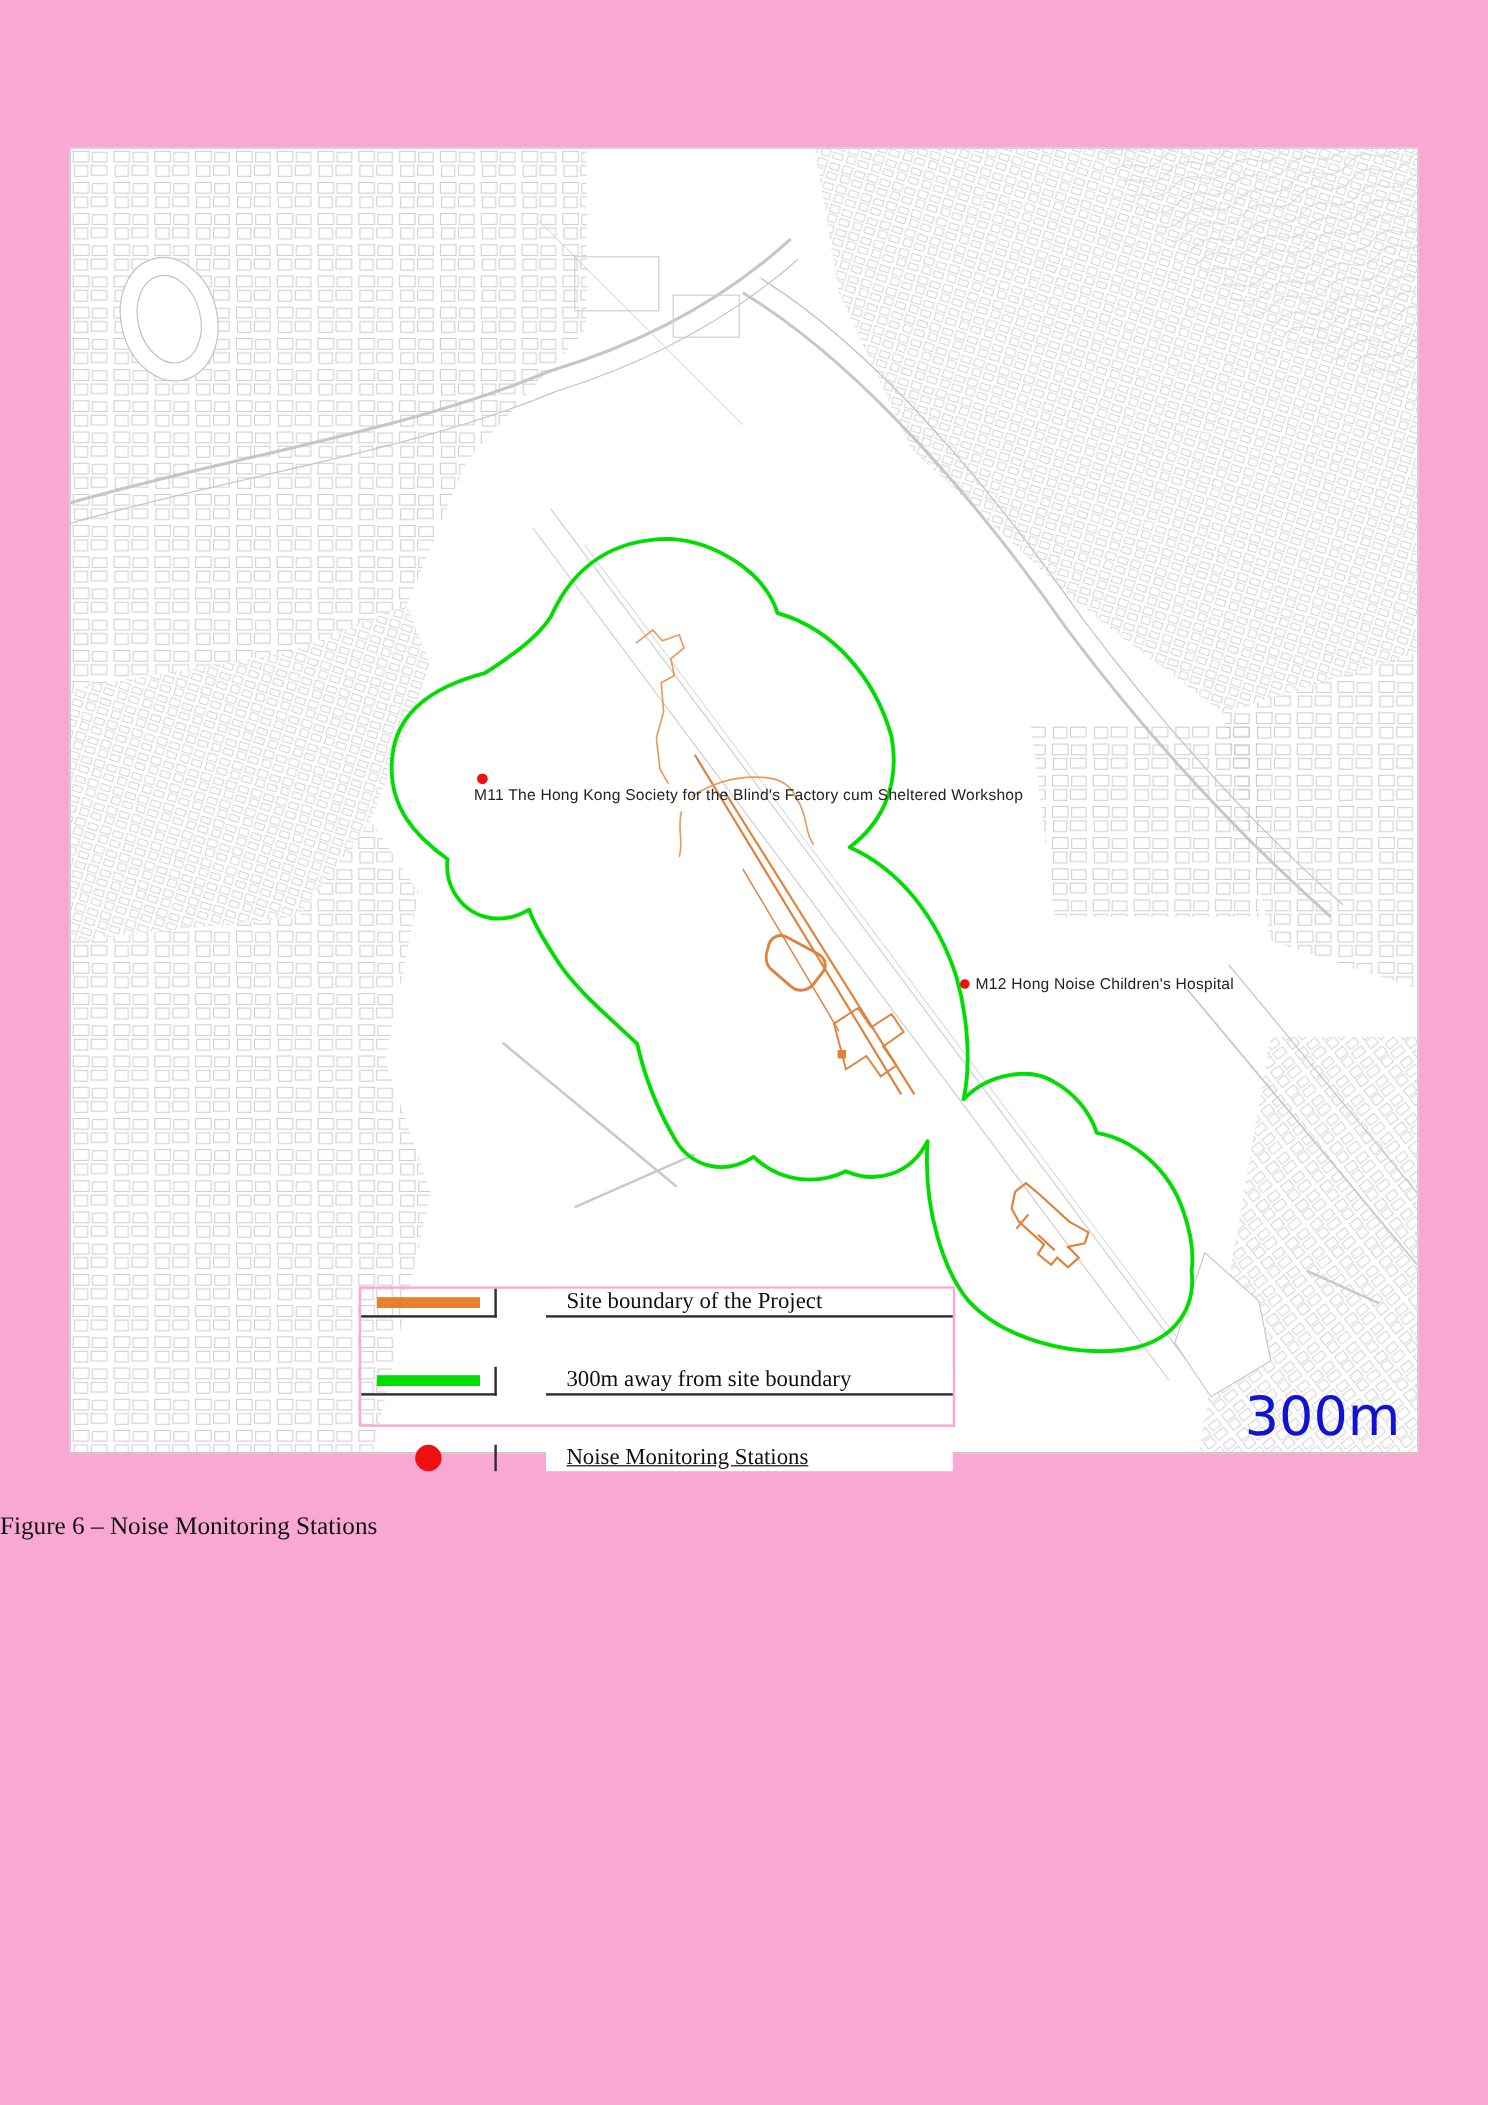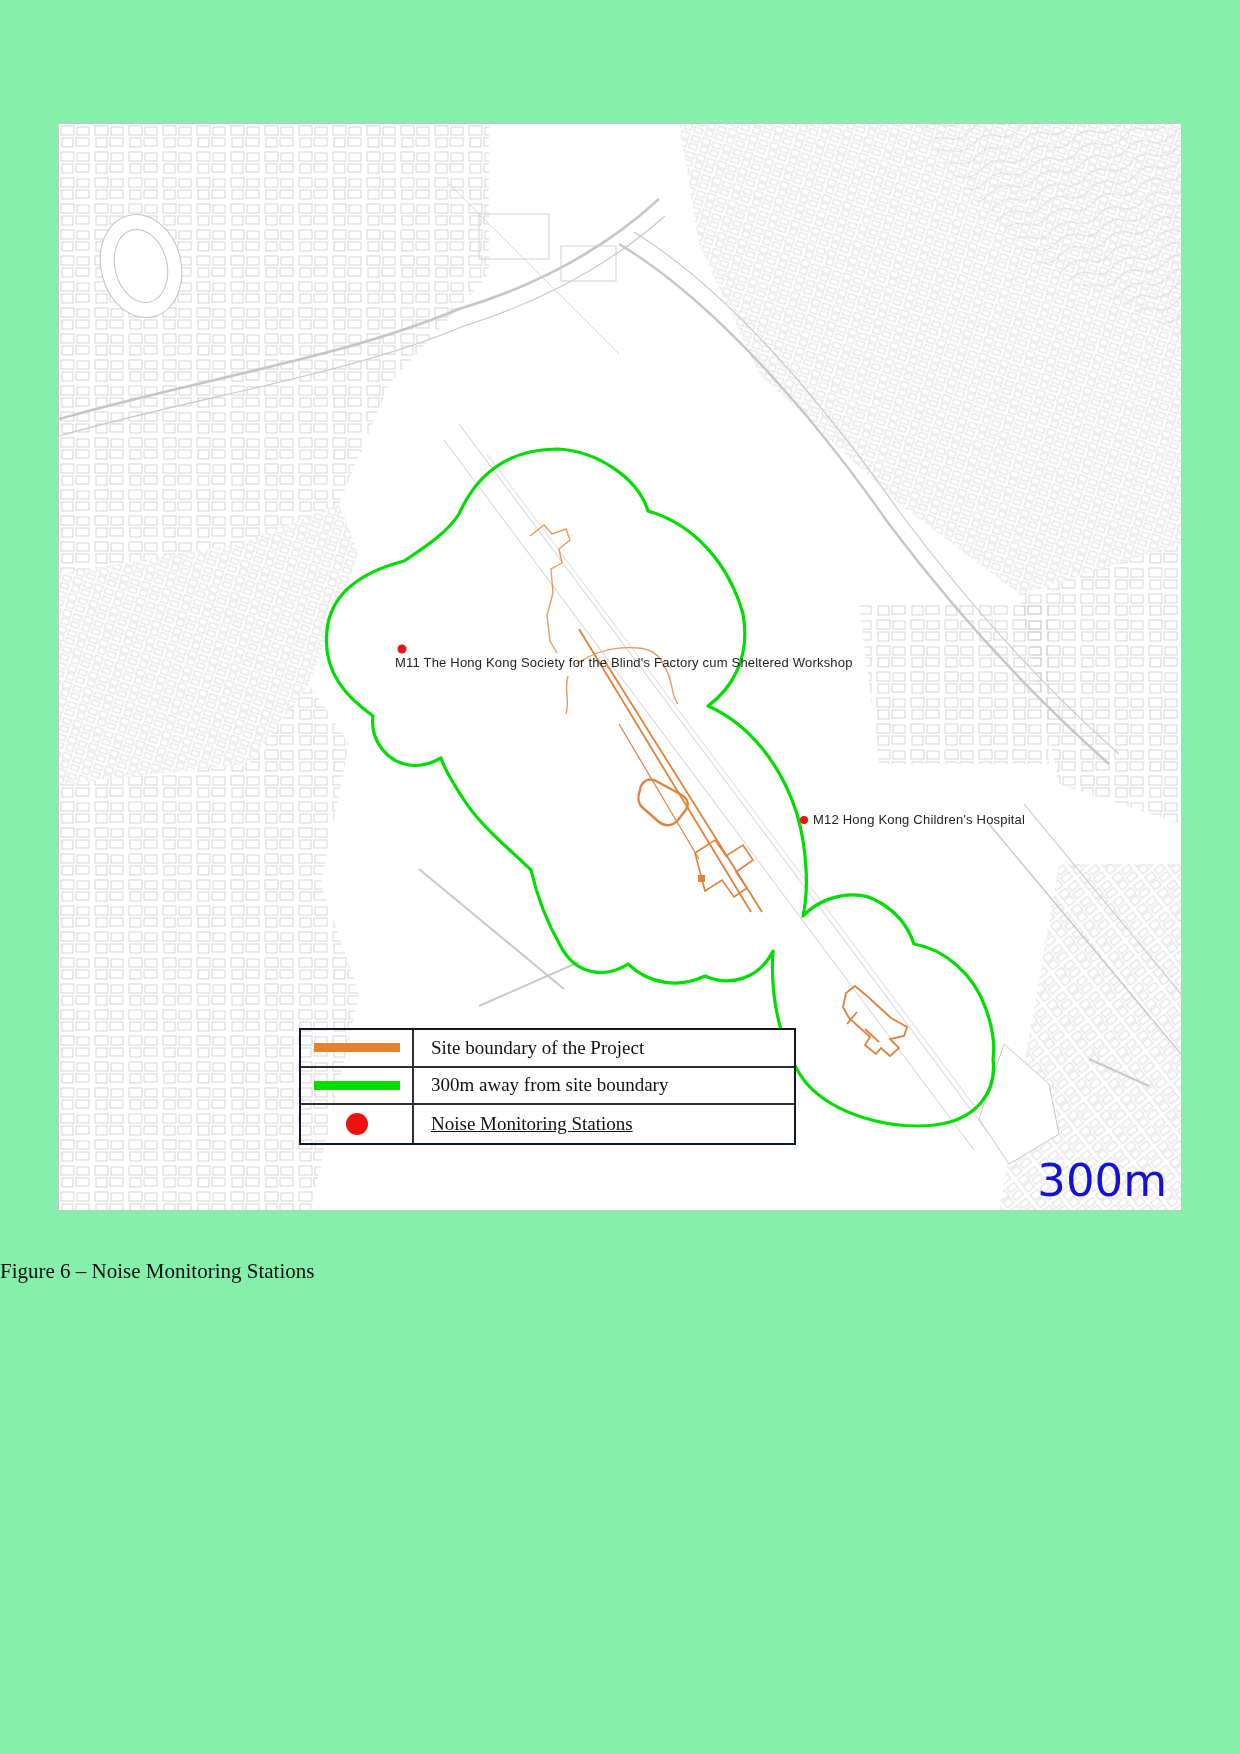--- a/index.html
+++ b/index.html
@@ -1,27 +1,27 @@
 <!DOCTYPE html>
 <html><head>
 <meta charset="utf-8">
 <style>
   html,body{margin:0;padding:0;background:#ffffff;}
-  #page{position:relative;width:1240px;height:1754px;background:#86efac;overflow:hidden;
+  #page{position:relative;width:1240px;height:1754px;background:#f9a8d4;overflow:hidden;
         font-family:"Liberation Sans",sans-serif;}
   #map-frame{position:absolute;left:58px;top:123px;width:1122px;height:1086px;
              background:#fff;border:1px solid #c6c6c6;box-sizing:content-box;}
   #map-frame svg{display:block;}
   .station-label{position:absolute;font-family:"Liberation Sans",sans-serif;
                  font-size:13px;color:#232323;white-space:nowrap;letter-spacing:.2px;}
   #m11-label{left:394px;top:654px;}
   #m12-label{left:812px;top:810px;}
-  #legend{position:absolute;left:299px;top:1028px;width:497px;height:117px;
-          border:2px solid #0f172a;box-sizing:border-box;background:transparent;
-          display:grid;grid-template-columns:113px 1fr;grid-template-rows:1fr 1fr 1fr;}
+  #legend{position:absolute;left:299px;top:1072px;width:497px;height:117px;
+          border:2px solid #f9a8d4;box-sizing:border-box;background:transparent;
+          display:grid;grid-template-columns:113px 1fr;grid-template-rows:1fr 1fr 1fr;gap:41px;}
   .lg-cell{border-bottom:2px solid #2e2e2e;display:flex;align-items:center;box-sizing:border-box;}
   .lg-swatch-cell{justify-content:center;border-right:2px solid #2e2e2e;}
   .lg-label-cell{background:#ffffff;padding-left:17px;font-family:"Liberation Serif",serif;
                  font-size:19px;color:#101010;}
   .lg-row-last{border-bottom:none;text-decoration:underline;}
   .lg-bar{width:86px;height:9px;}
   .lg-dot{width:22px;height:22px;border-radius:50%;}
   #scale-label{position:absolute;right:73px;top:1158px;font-family:"DejaVu Sans",sans-serif;
                font-size:45px;font-weight:normal;letter-spacing:0px;line-height:1;}
   #caption{position:absolute;left:0;top:1259px;width:1240px;text-align:left;
@@ -144,21 +144,21 @@
         <path d="M517,540 c18,-12 40,-18 62,-16 c14,1 22,8 26,18"></path>
         <path d="M605,542 c10,14 6,28 14,38"></path>
         <path d="M509,552 c-4,14 2,26 -2,38"></path>
       </g>
 
       <circle cx="343" cy="525" r="4.5" fill="#ee1111"></circle>
       <circle cx="745" cy="696" r="4" fill="#ee1111"></circle>
     </svg>
 
     <div class="station-label" id="m11-label" style="position:absolute;left:336px;top:531px;">M11 The Hong Kong Society for the Blind's Factory cum Sheltered Workshop</div>
-    <div class="station-label" id="m12-label" style="position:absolute;left:754px;top:688px;">M12 Hong Kong Children's Hospital</div>
+    <div class="station-label" id="m12-label" style="position:absolute;left:754px;top:688px;">M12 Hong Noise Children's Hospital</div>
   </div>
 
   <div id="legend">
     <div class="lg-cell lg-swatch-cell">
       <div class="lg-bar" style="background: rgb(232, 129, 47);"></div>
     </div>
     <div class="lg-cell lg-label-cell">Site boundary of the Project</div>
 
     <div class="lg-cell lg-swatch-cell">
       <div class="lg-bar" style="background: rgb(0, 221, 0);"></div>

